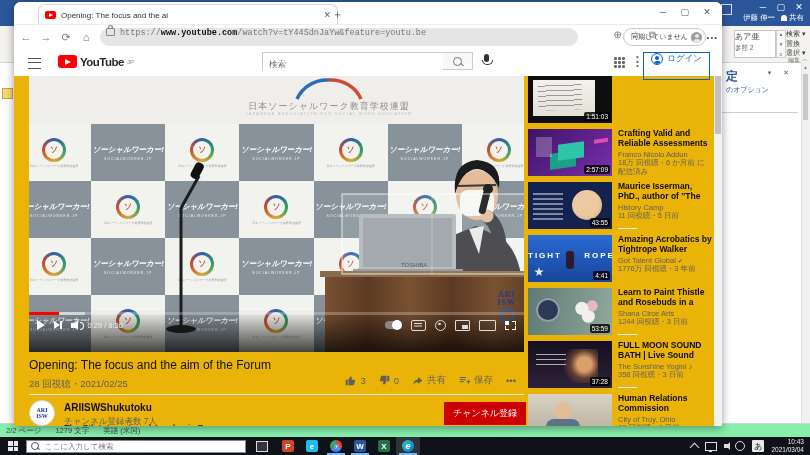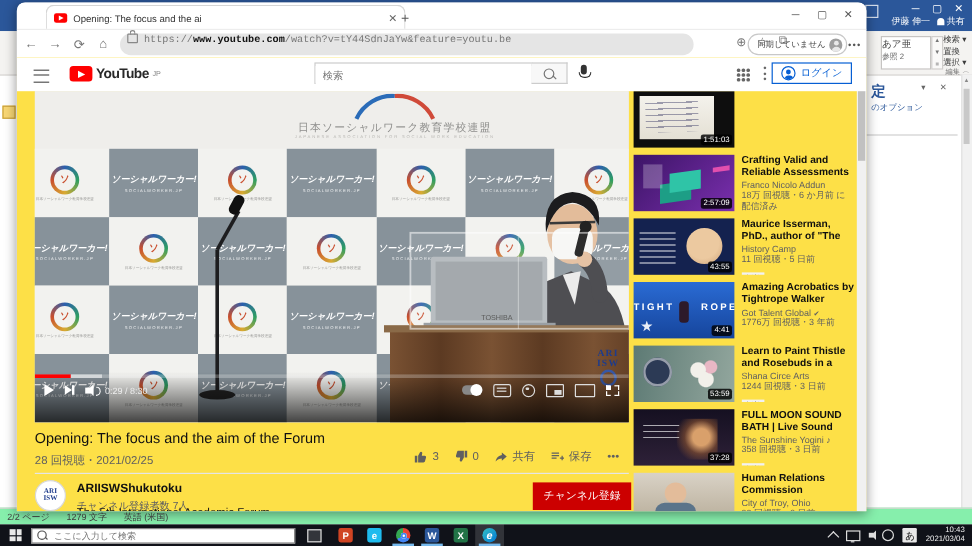--- a/index.html
+++ b/index.html
@@ -48,41 +48,41 @@
   .lock{width:7px;height:6px;border:1px solid #888;border-radius:1px;position:relative;margin-right:5px;flex:none;}
   .lock::before{content:"";position:absolute;left:1px;top:-4px;width:3px;height:3px;border:1px solid #888;border-bottom:none;border-radius:3px 3px 0 0;}
   .url-host{color:#111;font-weight:bold;}
   .tb-right{position:absolute;right:66px;top:4px;display:flex;gap:9px;color:#777;font-size:10px;}
   .profile-pill{position:absolute;right:16px;top:3px;height:16px;border:1px solid #c8c8c8;border-radius:9px;display:flex;align-items:center;gap:3px;padding:0 3px 0 7px;font-size:7px;color:#444;white-space:nowrap;}
   .avatar-s{width:11px;height:11px;border-radius:50%;background:#9e9e9e;position:relative;overflow:hidden;}
   .avatar-s::before{content:"";position:absolute;left:3.5px;top:2px;width:4px;height:4px;border-radius:50%;background:#e8e8e8;}
   .avatar-s::after{content:"";position:absolute;left:1.5px;top:7px;width:8px;height:5px;border-radius:4px 4px 0 0;background:#e8e8e8;}
   .dots-h{position:absolute;right:4px;top:8px;color:#555;font-size:8px;letter-spacing:1px;}
   
-  .yt-page{position:absolute;left:0;top:46px;right:0;height:378px;background:#fde047;overflow:hidden;}
+  .yt-page{position:absolute;left:0;top:46px;right:0;height:378px;background:#eab308;overflow:hidden;}
   .yt-header{position:absolute;left:0;top:0;right:0;height:28px;background:#fff;z-index:5;}
   .hamb{position:absolute;left:14px;top:10px;width:13px;height:9px;border-top:1.5px solid #555;border-bottom:1.5px solid #555;}
   .hamb::before{content:"";position:absolute;left:0;top:2.7px;width:13px;height:1.5px;background:#555;}
   .yt-logo{position:absolute;left:44px;top:7px;display:flex;align-items:center;gap:3px;}
   .yt-play{width:19px;height:13px;background:#f00;border-radius:3px;position:relative;}
   .yt-play::after{content:"";position:absolute;left:7px;top:3.5px;border-left:6px solid #fff;border-top:3px solid transparent;border-bottom:3px solid transparent;}
   .yt-word{font-size:11.5px;font-weight:bold;color:#282828;letter-spacing:-0.5px;}
   .yt-sup{font-size:6px;color:#888;vertical-align:top;}
   .yt-search{position:absolute;left:248px;top:4px;width:182px;height:18px;border:1px solid #ccc;box-sizing:border-box;}
   .yt-search input{border:none;outline:none;width:100%;height:100%;font-size:8.5px;padding:0 6px;box-sizing:border-box;font-family:inherit;color:#333;}
   .yt-search-btn{position:absolute;left:429px;top:4px;width:30px;height:18px;border:1px solid #ccc;border-left:none;background:#f8f8f8;display:flex;align-items:center;justify-content:center;box-sizing:border-box;}
   .mag{width:7px;height:7px;border:1.3px solid #777;border-radius:50%;position:relative;}
   .mag::after{content:"";position:absolute;left:6px;top:6px;width:4px;height:1.3px;background:#777;transform:rotate(45deg);}
   .yt-mic{position:absolute;left:468px;top:6px;width:9px;height:14px;}
   .mic-cap{width:5px;height:8px;border-radius:3px;background:#333;margin:0 auto;}
   .mic-arc{width:9px;height:4px;border:1px solid #333;border-top:none;border-radius:0 0 5px 5px;margin-top:-2px;}
   .yt-grid{position:absolute;left:600px;top:9px;width:11px;height:11px;display:grid;grid-template-columns:repeat(3,1fr);gap:1.5px;}
   .yt-grid i{background:#666;border-radius:50%;}
   .dots-v{position:absolute;left:622px;top:7px;color:#666;font-size:8px;line-height:4.5px;}
-  .login{position:absolute;right:12px;top:4px;height:18px;border:1px solid #065fd4;color:#065fd4;display:flex;align-items:center;gap:4px;padding:0 7px;font-size:8.5px;box-sizing:border-box;}
+  .login{position:absolute;right:12px;top:4px;height:28px;border:1px solid #065fd4;color:#065fd4;display:flex;gap:4px;padding:0 7px;font-size:8.5px;box-sizing:border-box;}
   .login-ico{width:10px;height:10px;border-radius:50%;border:1px solid #065fd4;position:relative;overflow:hidden;}
   .login-ico::before{content:"";position:absolute;left:3px;top:1.5px;width:4px;height:4px;border-radius:50%;background:#065fd4;}
   .login-ico::after{content:"";position:absolute;left:1.5px;top:6.5px;width:7px;height:4px;border-radius:3px 3px 0 0;background:#065fd4;}
   
   .player{position:absolute;left:15px;top:28px;width:495px;height:276px;background:#e9e8e5;overflow:hidden;}
   .whiteband{position:absolute;left:0;top:0;right:0;height:50px;background:#efeeeb;}
   .org{position:absolute;left:150px;top:24px;width:300px;text-align:center;color:#8e8e8c;font-size:9px;letter-spacing:1px;white-space:nowrap;}
   .org-cap{position:absolute;left:150px;top:36px;width:300px;text-align:center;color:#b9b8b4;font-size:3.5px;letter-spacing:1.5px;white-space:nowrap;}
   .org-arc{position:absolute;left:262px;top:2px;}
   .wall{position:absolute;left:-12px;right:-12px;top:48px;bottom:0;display:grid;grid-template-columns:repeat(7,1fr);grid-template-rows:repeat(4,1fr);}

